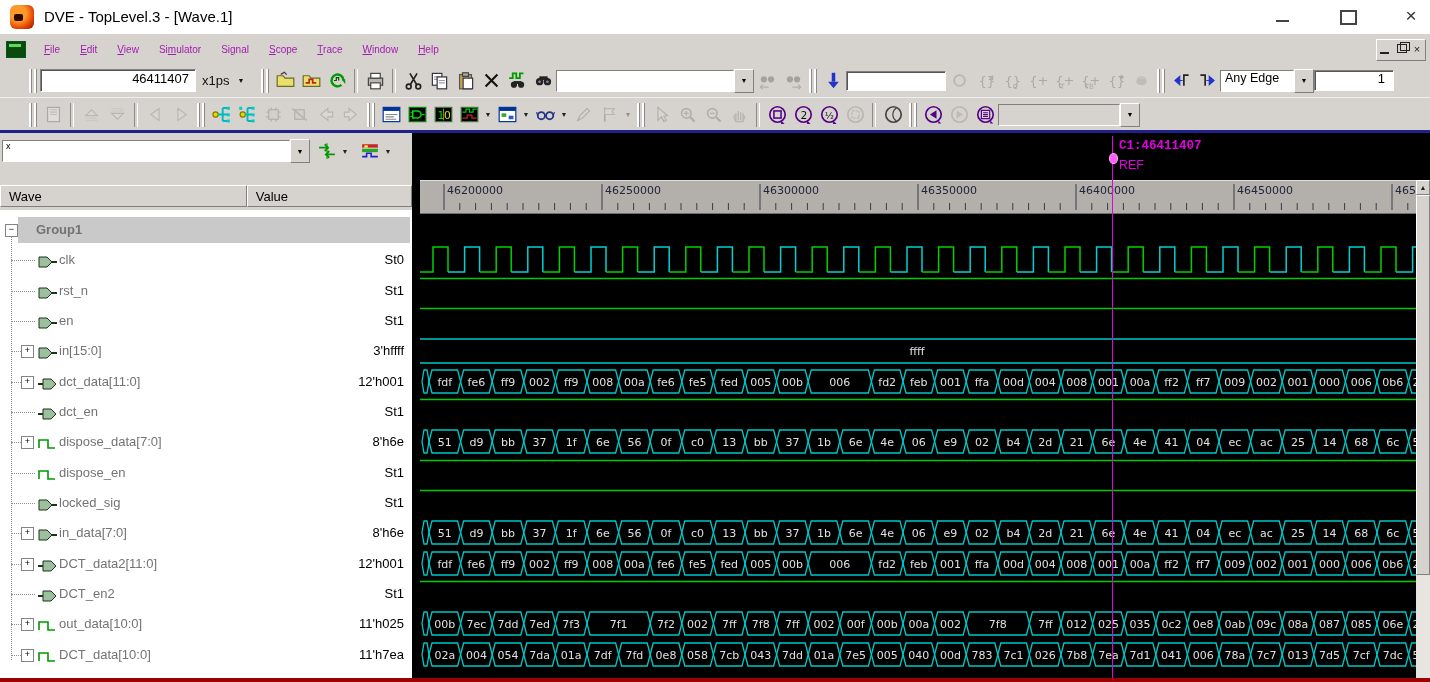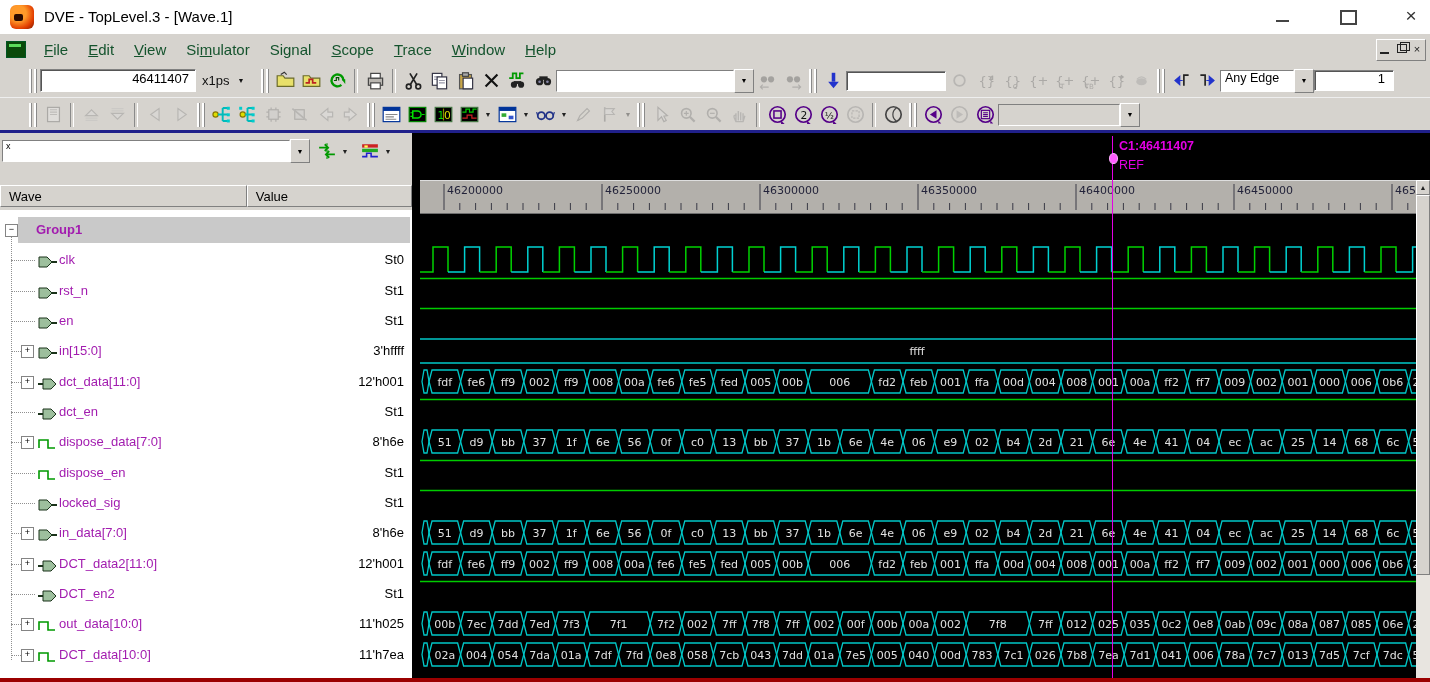--- a/index.html
+++ b/index.html
@@ -12,21 +12,21 @@
   #win-title{position:absolute;left:44px;top:8px;font-size:15px;color:#000;}
   .winctl{position:absolute;top:7px;width:30px;height:20px;color:#333;text-align:center;}
   #win-min{left:1268px}#win-max{left:1332px}#win-close{left:1396px}
   #win-min .bar{position:absolute;left:8px;top:13px;width:13px;height:2px;background:#444;}
   #win-max .box{position:absolute;left:8px;top:3px;width:13px;height:11px;border:2px solid #444;}
   #win-close{font-size:19px;line-height:18px;}
   
   #menubar{position:absolute;left:0;top:34px;width:1430px;height:30px;background:#d6d3ce;display:flex;align-items:center;}
   #mdi-doc-icon{width:18px;height:15px;margin:0 8px 0 6px;background:#0a4a0a;border:1px solid #052;position:relative;}
   #mdi-doc-icon:after{content:"";position:absolute;left:2px;top:2px;width:12px;height:3px;background:#5bdc5b;}
-  .menu-item{padding:3px 10px;font-size:15px;color:#14532d;}
+  .menu-item{padding:3px 10px;font-size:10px;color:#a21caf;}
   .menu-item u{text-decoration:underline;}
   #mdi-ctls{position:absolute;right:4px;top:5px;height:20px;display:flex;border:1px solid #fff;border-right-color:#808080;border-bottom-color:#808080;background:#d6d3ce;}
   .mdi-btn{width:16px;height:18px;font-size:11px;color:#222;text-align:center;line-height:18px;position:relative;}
   .mdi-btn .bar{position:absolute;left:3px;bottom:4px;width:9px;height:2px;background:#222;}
   .mdi-btn .rest{position:absolute;left:4px;top:4px;width:8px;height:7px;border:1px solid #222;background:#d6d3ce;}
   .mdi-btn .rest:before{content:"";position:absolute;left:2px;top:-3px;width:8px;height:7px;border:1px solid #222;}
   
   .toolbar{position:absolute;left:0;width:1430px;height:33px;background:#d6d3ce;display:flex;align-items:center;padding-left:26px;}
   #toolbar1{top:64px;}#toolbar2{top:97px;border-top:1px solid #eee;}
   .grip{width:8px;height:24px;margin:0 3px;background:
@@ -59,21 +59,21 @@
   #filter-combo .field span{position:absolute;left:3px;top:0px;font-size:9px;color:#000;}
   .pane-btn{display:flex;align-items:center;margin-left:3px;height:24px;padding:0 2px;}
   .pane-btn .icw{width:24px;height:20px;display:flex;align-items:center;justify-content:center;}
   #hdr-row{position:absolute;left:0;top:52px;width:412px;height:24px;display:flex;}
   .hdr-cell{height:22px;background:#d6d3ce;border:1px solid;border-color:#ffffff #808080 #808080 #ffffff;
     font-size:13px;color:#000;padding:3px 0 0 8px;box-sizing:border-box;}
   #hdr-name{width:263px;}#hdr-value{width:176px;}
   #tree{position:absolute;left:0;top:77px;width:412px;height:468px;background:#ffffff;overflow:hidden;}
   .trow{position:absolute;left:0;width:412px;height:30px;}
   .trow .sel{position:absolute;left:18px;top:2px;right:2px;bottom:2px;background:#c9c9c9;}
-  .tlabel{position:absolute;top:7px;font-size:13px;color:#a21caf;white-space:nowrap;}
+  .tlabel{position:absolute;top:7px;font-size:13px;color:#737373;white-space:nowrap;}
   .tvalue{position:absolute;right:8px;top:7px;font-size:13px;color:#000;}
   .expander{position:absolute;width:11px;height:11px;background:#fff;border:1px solid #848484;
     font-size:9px;line-height:9px;text-align:center;color:#000;top:9px;}
   .sigicon{position:absolute;top:9px;}
   .dotv{position:absolute;border-left:1px dotted #909090;width:0;}
   .doth{position:absolute;border-top:1px dotted #909090;height:0;}
   
   #wave-outer{position:absolute;left:412px;top:133px;width:1018px;height:545px;background:#000;}
   #ruler{position:absolute;left:8px;top:47px;width:996px;height:32px;background:#b3b0ab;border-top:1px solid #dedede;border-bottom:1px solid #6e6e6e;}
   #rows{position:absolute;left:8px;top:79px;width:996px;height:466px;overflow:hidden;}
@@ -1220,21 +1220,21 @@
             <path d="M925.4000000000004 14.5 L928.4000000000004 3 L954.0000000000005 3 L957.0000000000005 14.5 L954.0000000000005 26 L928.4000000000004 26 Z" fill="none" stroke="#00c8c8" stroke-width="1.3"></path>
             <text x="941.2000000000005" y="18.5" font-size="11" fill="#e0e0e0" text-anchor="middle">7cf</text>
             <path d="M957.0000000000005 14.5 L960.0000000000005 3 L985.6000000000005 3 L988.6000000000005 14.5 L985.6000000000005 26 L960.0000000000005 26 Z" fill="none" stroke="#00c8c8" stroke-width="1.3"></path>
             <text x="972.8000000000004" y="18.5" font-size="11" fill="#e0e0e0" text-anchor="middle">7dc</text>
             <path d="M988.6000000000005 14.5 L991.6000000000005 3 L1017.2000000000005 3 L1020.2000000000005 14.5 L1017.2000000000005 26 L991.6000000000005 26 Z" fill="none" stroke="#00c8c8" stroke-width="1.3"></path>
             <text x="992.6000000000005" y="18.5" font-size="11" fill="#e0e0e0">54</text>
           </svg></div>
       </div>
   <div id="cursor-line" style="left: 700px;"></div>
   <div id="cursor-dot" style="left: 697px; top: 20px;"></div>
-  <div id="cursor-lab1" style="left: 707px; top: 6px;">C1:46411407</div>
+  <div id="cursor-lab1" style="left: 707px; top: 6px; font-family: Liberation Mono, monospace;">C1:46411407</div>
   <div id="cursor-lab2" style="left: 707px; top: 25px;">REF</div>
   <div id="vscroll">
     <div class="sbtn">▲</div>
     <div class="thumb"></div>
   </div>
 </div>
 
 <div id="red-line"></div>
 </div>
 

